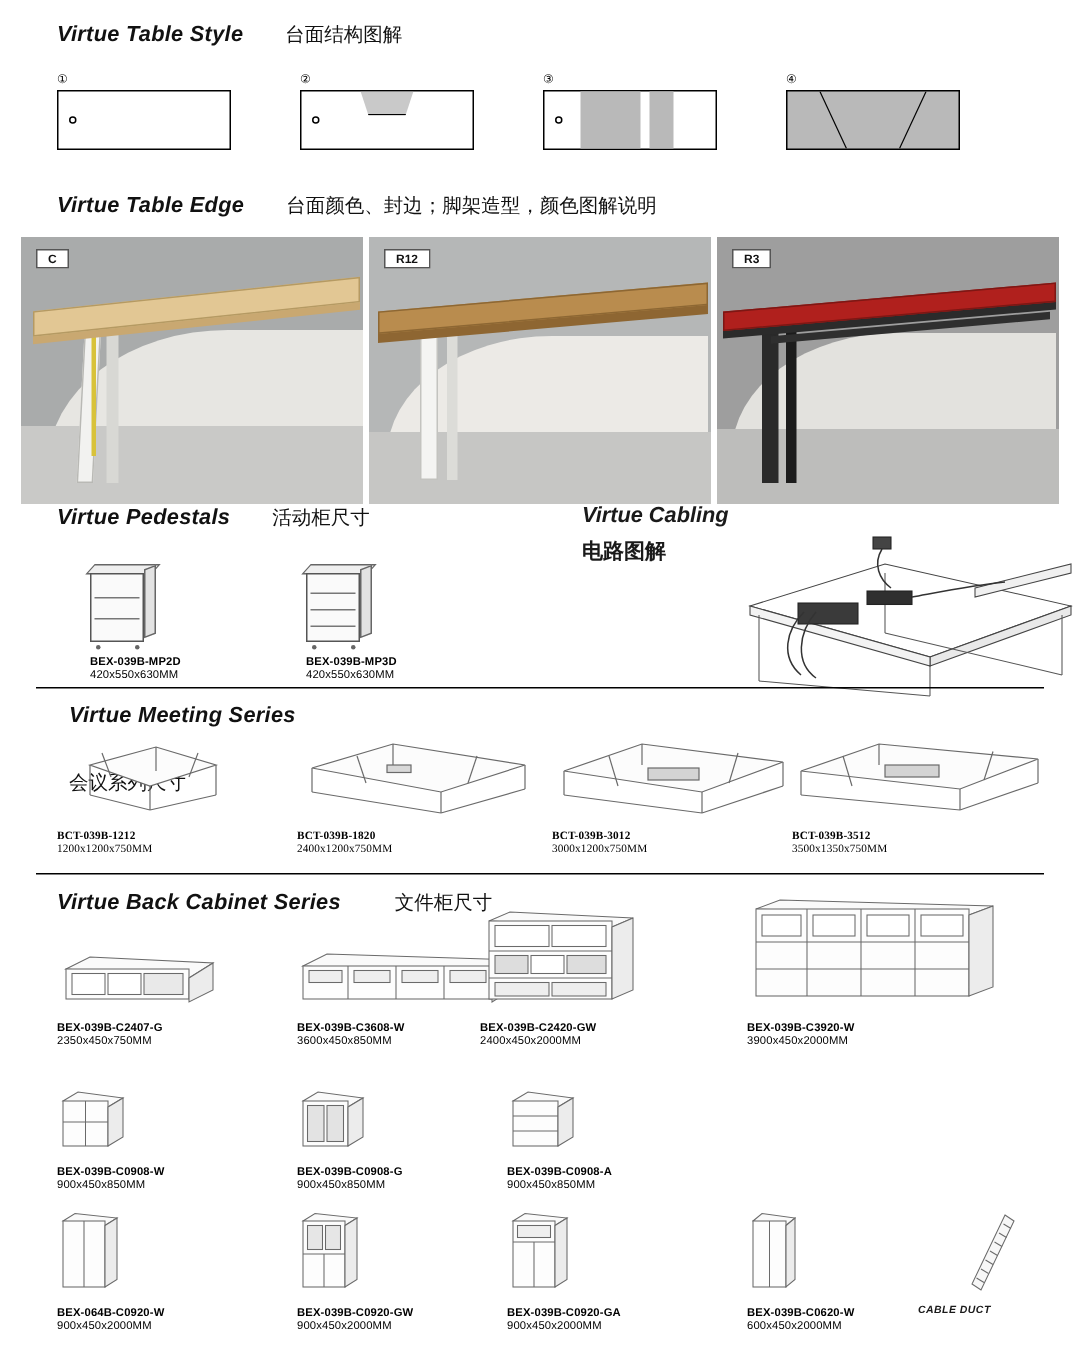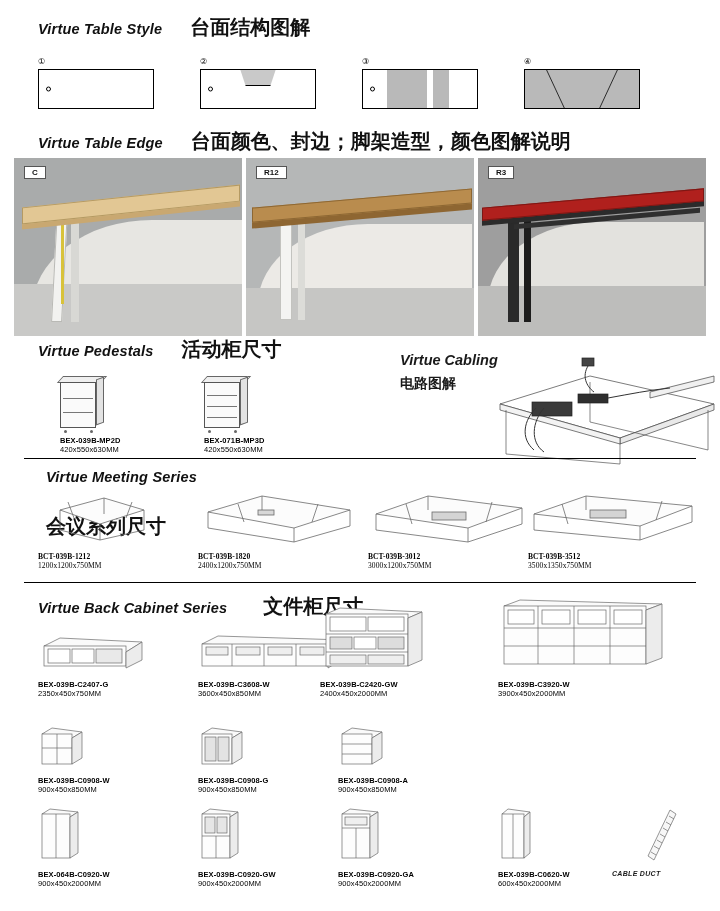--- a/index.html
+++ b/index.html
@@ -17,21 +17,21 @@
   
   .sec-head {
     display:flex; align-items:baseline; gap:28px;
     padding-left:38px;
   }
   .sec-head .en {
     font-style:italic; font-weight:bold; font-size:14.5px;
     letter-spacing:.2px; color:#111;
   }
   .sec-head .cn {
-    font-size:20px; font-weight:bold; color:#111;
+    font-size:13px; font-weight:normal; color:#111;
   }
   .rule { height:1px; background:#000; margin:0 24px; }
 
   
   .code { font-size:7.5px; font-weight:bold; color:#000; letter-spacing:.1px; }
   .dim  { font-size:7.5px; color:#000; letter-spacing:.1px; }
 
   
   #sec-style { position:absolute; left:0; top:14px; width:720px; }
   #style-row { position:relative; margin-top:16px; height:72px; }
@@ -222,21 +222,21 @@
       </div>
     </div>
   </div>
 
   <div id="sec-ped">
     <div class="sec-head">
       <span class="en">Virtue Pedestals</span>
       <span class="cn">活动柜尺寸</span>
     </div>
 
-    <div style="position:absolute; left:388px; top:16px; width:120px;margin-left:12px;">
+    <div style="position:absolute; left:388px; top:0px; width:120px;">
       <div class="en" style="font-style:italic;font-weight:bold;font-size:14.5px;">Virtue Cabling</div>
       <div class="cn" style="font-size:14px;font-weight:bold;margin-top:7px;">电路图解</div>
     </div>
 
     <div id="cabling-art">
       <svg viewBox="0 0 246 120" width="246" height="120">
         <g fill="none" stroke="#555" stroke-width="0.7">
 
           <polygon points="30,58 120,30 244,58 150,92" fill="#ffffff" stroke="#444"></polygon>
           <polygon points="150,92 244,58 244,64 150,98" fill="#e9e9e9" stroke="#444"></polygon>
@@ -285,21 +285,21 @@
         <span class="topf"></span>
         <span class="side"></span>
         <span class="body"></span>
         <span class="drw" style="left:3px; top:19px;"></span>
         <span class="drw" style="left:3px; top:30px;"></span>
         <span class="drw" style="left:3px; top:41px;"></span>
         <span class="wheel" style="left:4px;"></span>
         <span class="wheel" style="left:30px;"></span>
       </div>
       <div class="ped-label">
-        <div class="code">BEX-071B-MP3D</div>
+        <div class="code">BEX-039B-MP3D</div>
         <div class="dim">420x550x630MM</div>
       </div>
     </div>
   </div>
 
   <div id="sec-meet">
     <div class="rule"></div>
     <div class="sec-head" style="margin-top:10px;flex-direction:column;">
       <span class="en">Virtue Meeting Series</span>
       <span class="cn" style="margin-left:8px;">会议系列尺寸</span>

